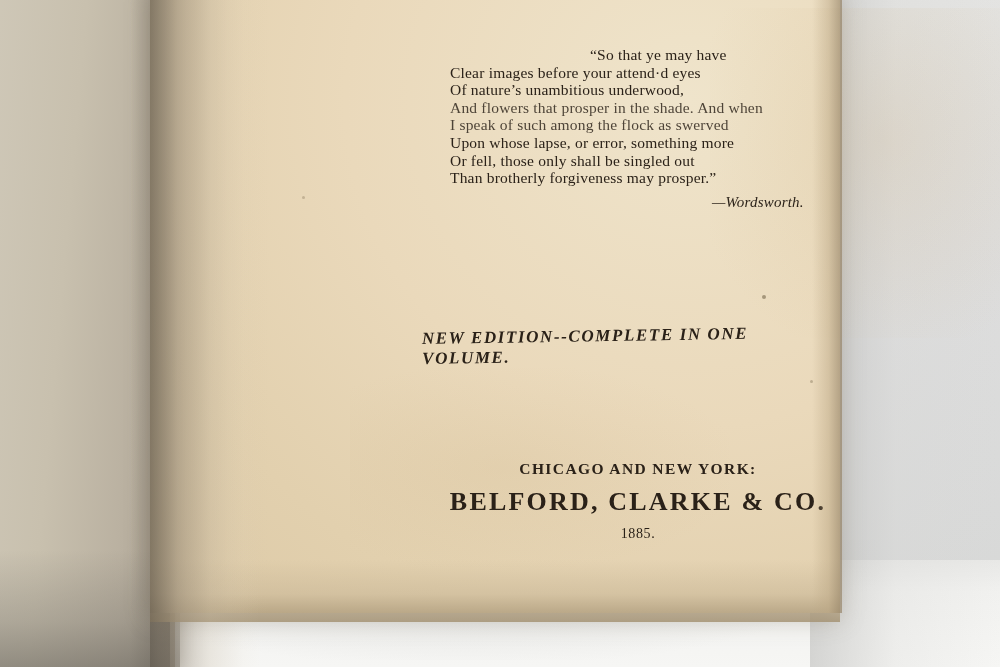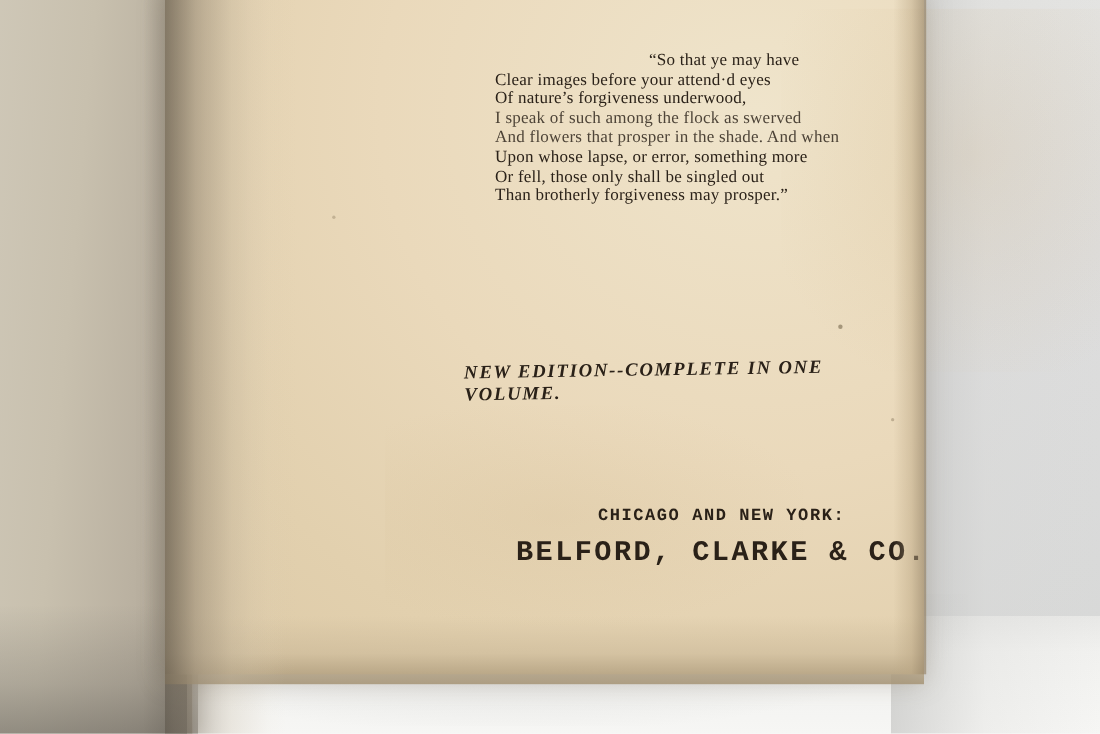--- a/index.html
+++ b/index.html
@@ -154,25 +154,24 @@
     font-weight: bold;
     font-style: italic;
     letter-spacing: 1.6px;
     color: #2a2118;
     transform: rotate(-0.9deg);
     transform-origin: left center;
   }
 
   .imprint {
     position: absolute;
-    left: 271px; top: 472px;
+    left: 253px; top: 472px;
     width: 470px;
     text-align: center;
     color: #2a2118;
-    font-family: Liberation Mono, monospace;
   }
   .imprint .city {
     font-size: 15.5px;
     letter-spacing: 1.4px;
     font-weight: bold;
     display: block;
   }
   .imprint .publisher {
     display: block;
     margin-top: 9px;
@@ -209,33 +208,35 @@
     <div class="page-foxing-1"></div>
     <div class="page-foxing-2"></div>
 
     <div class="speck" style="left:612px; top:307px; width:4px; height:4px;"></div>
     <div class="speck" style="left:660px; top:392px; width:3px; height:3px; opacity:.35;"></div>
     <div class="speck" style="left:152px; top:208px; width:3px; height:3px; opacity:.3;"></div>
 
     <div class="epigraph">
       <span class="ln first">“So that ye may have</span>
       <span class="ln">Clear images before your attend·d eyes</span>
-      <span class="ln">Of nature’s forgiveness underwood,</span>
+      <span class="ln">Of nature’s unambitious underwood,</span>
+      <span class="ln worn">And flowers that prosper in the shade.   And when</span>
       <span class="ln worn">I speak of such among the flock as swerved</span>
-      <span class="ln worn">And flowers that prosper in the shade.   And when</span>
       <span class="ln">Upon whose lapse, or error, something more</span>
       <span class="ln">Or fell, those only shall be singled out</span>
       <span class="ln">Than brotherly forgiveness may prosper.”</span>
+      <span class="attrib">—Wordsworth.</span>
     </div>
 
     <div class="edition-line">NEW EDITION--COMPLETE IN ONE VOLUME.</div>
 
     <div class="imprint">
       <span class="city">CHICAGO AND NEW YORK:</span>
       <span class="publisher">BELFORD, CLARKE &amp; CO.</span>
+      <span class="year">1885.</span>
     </div>
 
     <div class="page-bottom-edge" style="left:0; top:572px; width:690px;"></div>
   </div>
 
   <div class="page-curve-left"></div>
   <div class="gutter"></div>
   <div class="page-edge-right"></div>
 
 </div>

